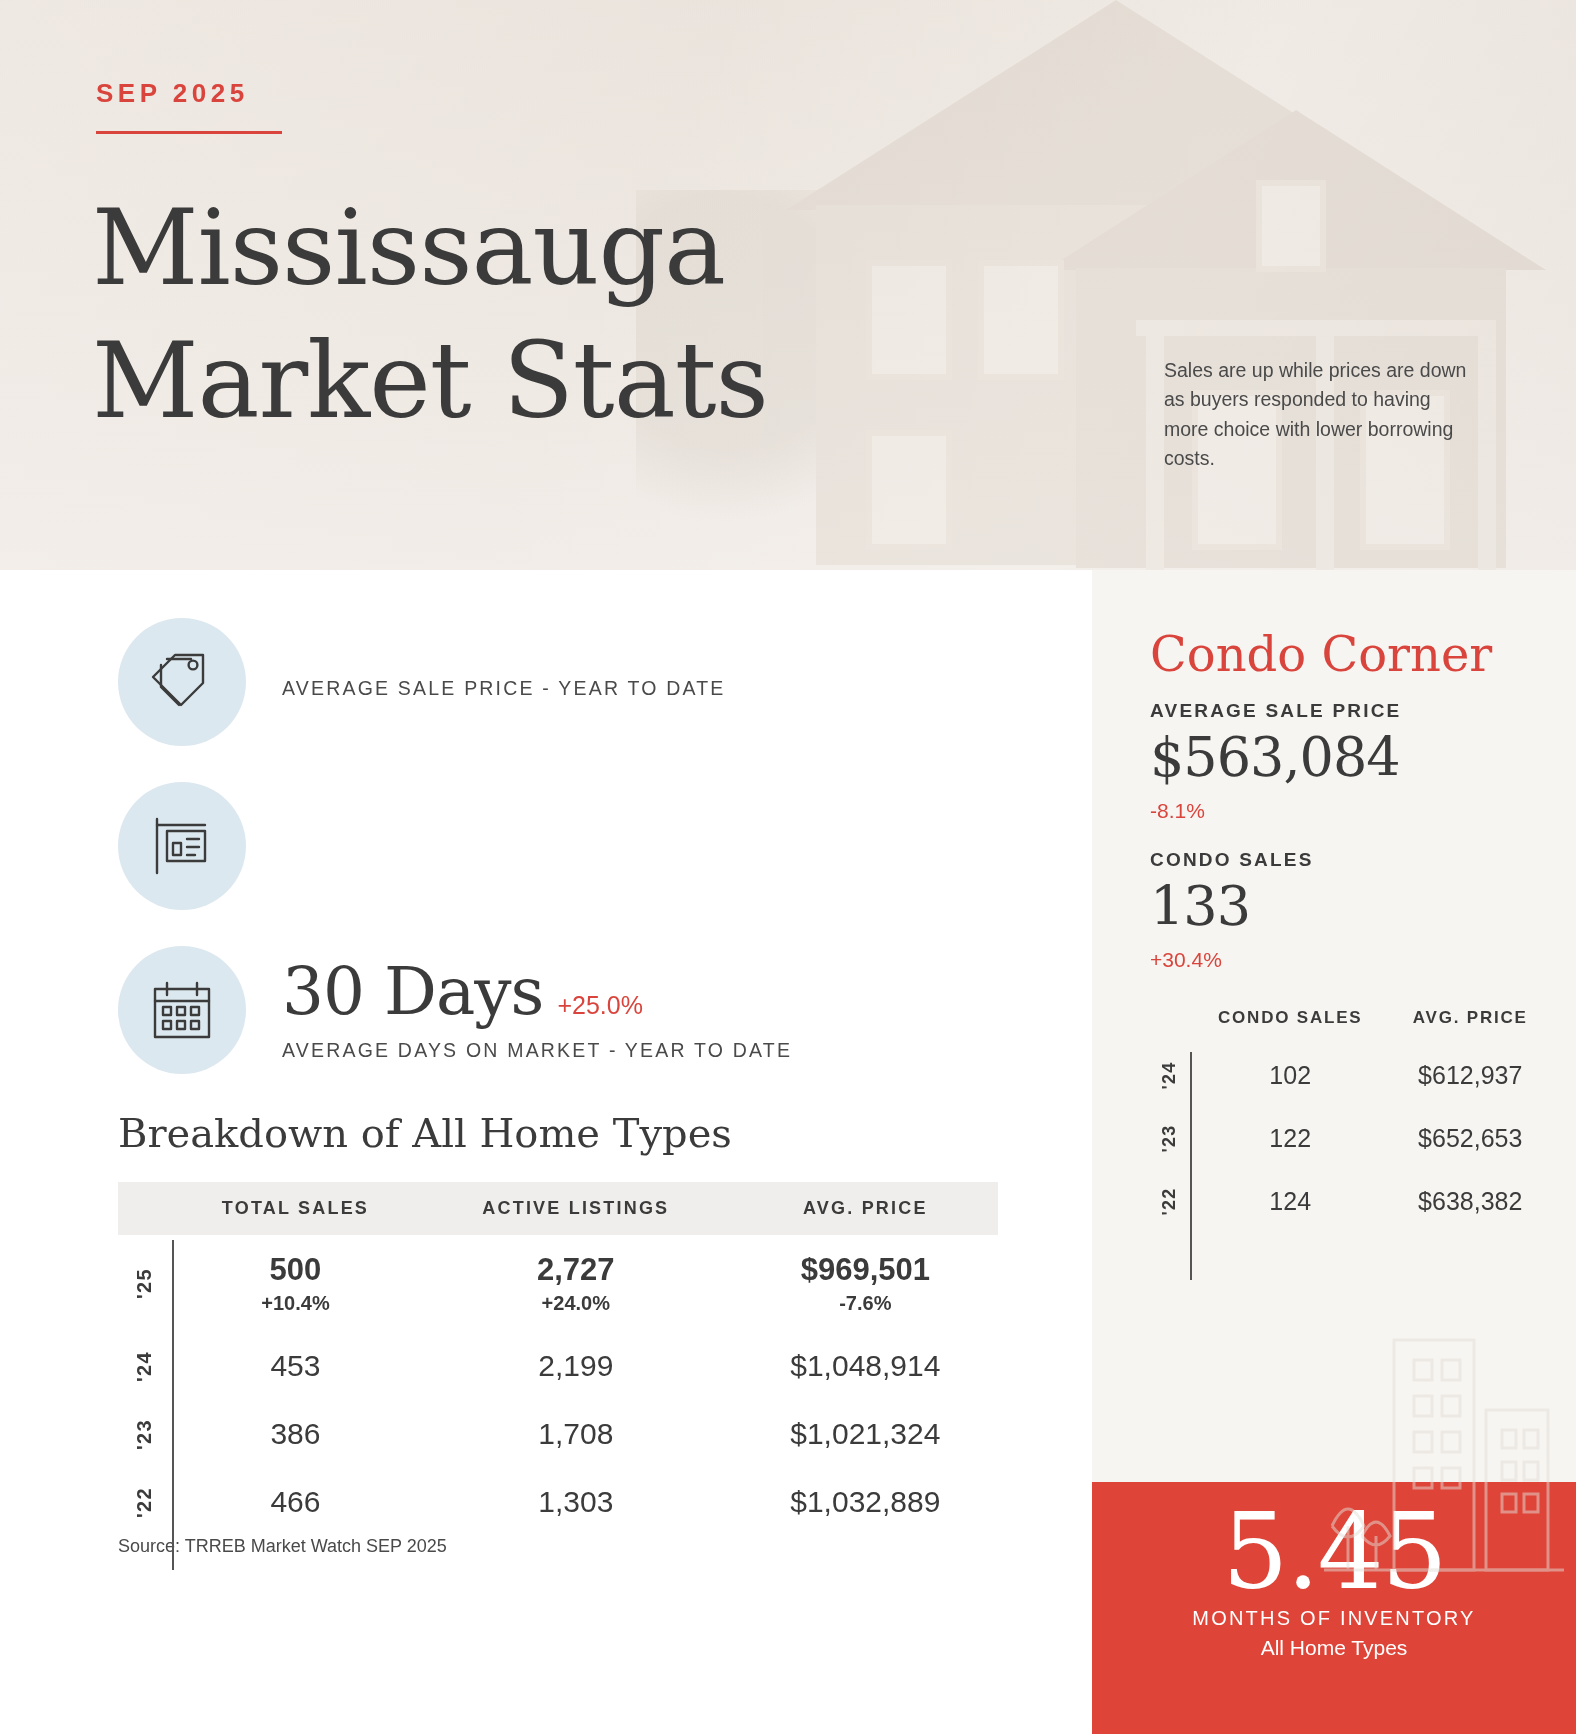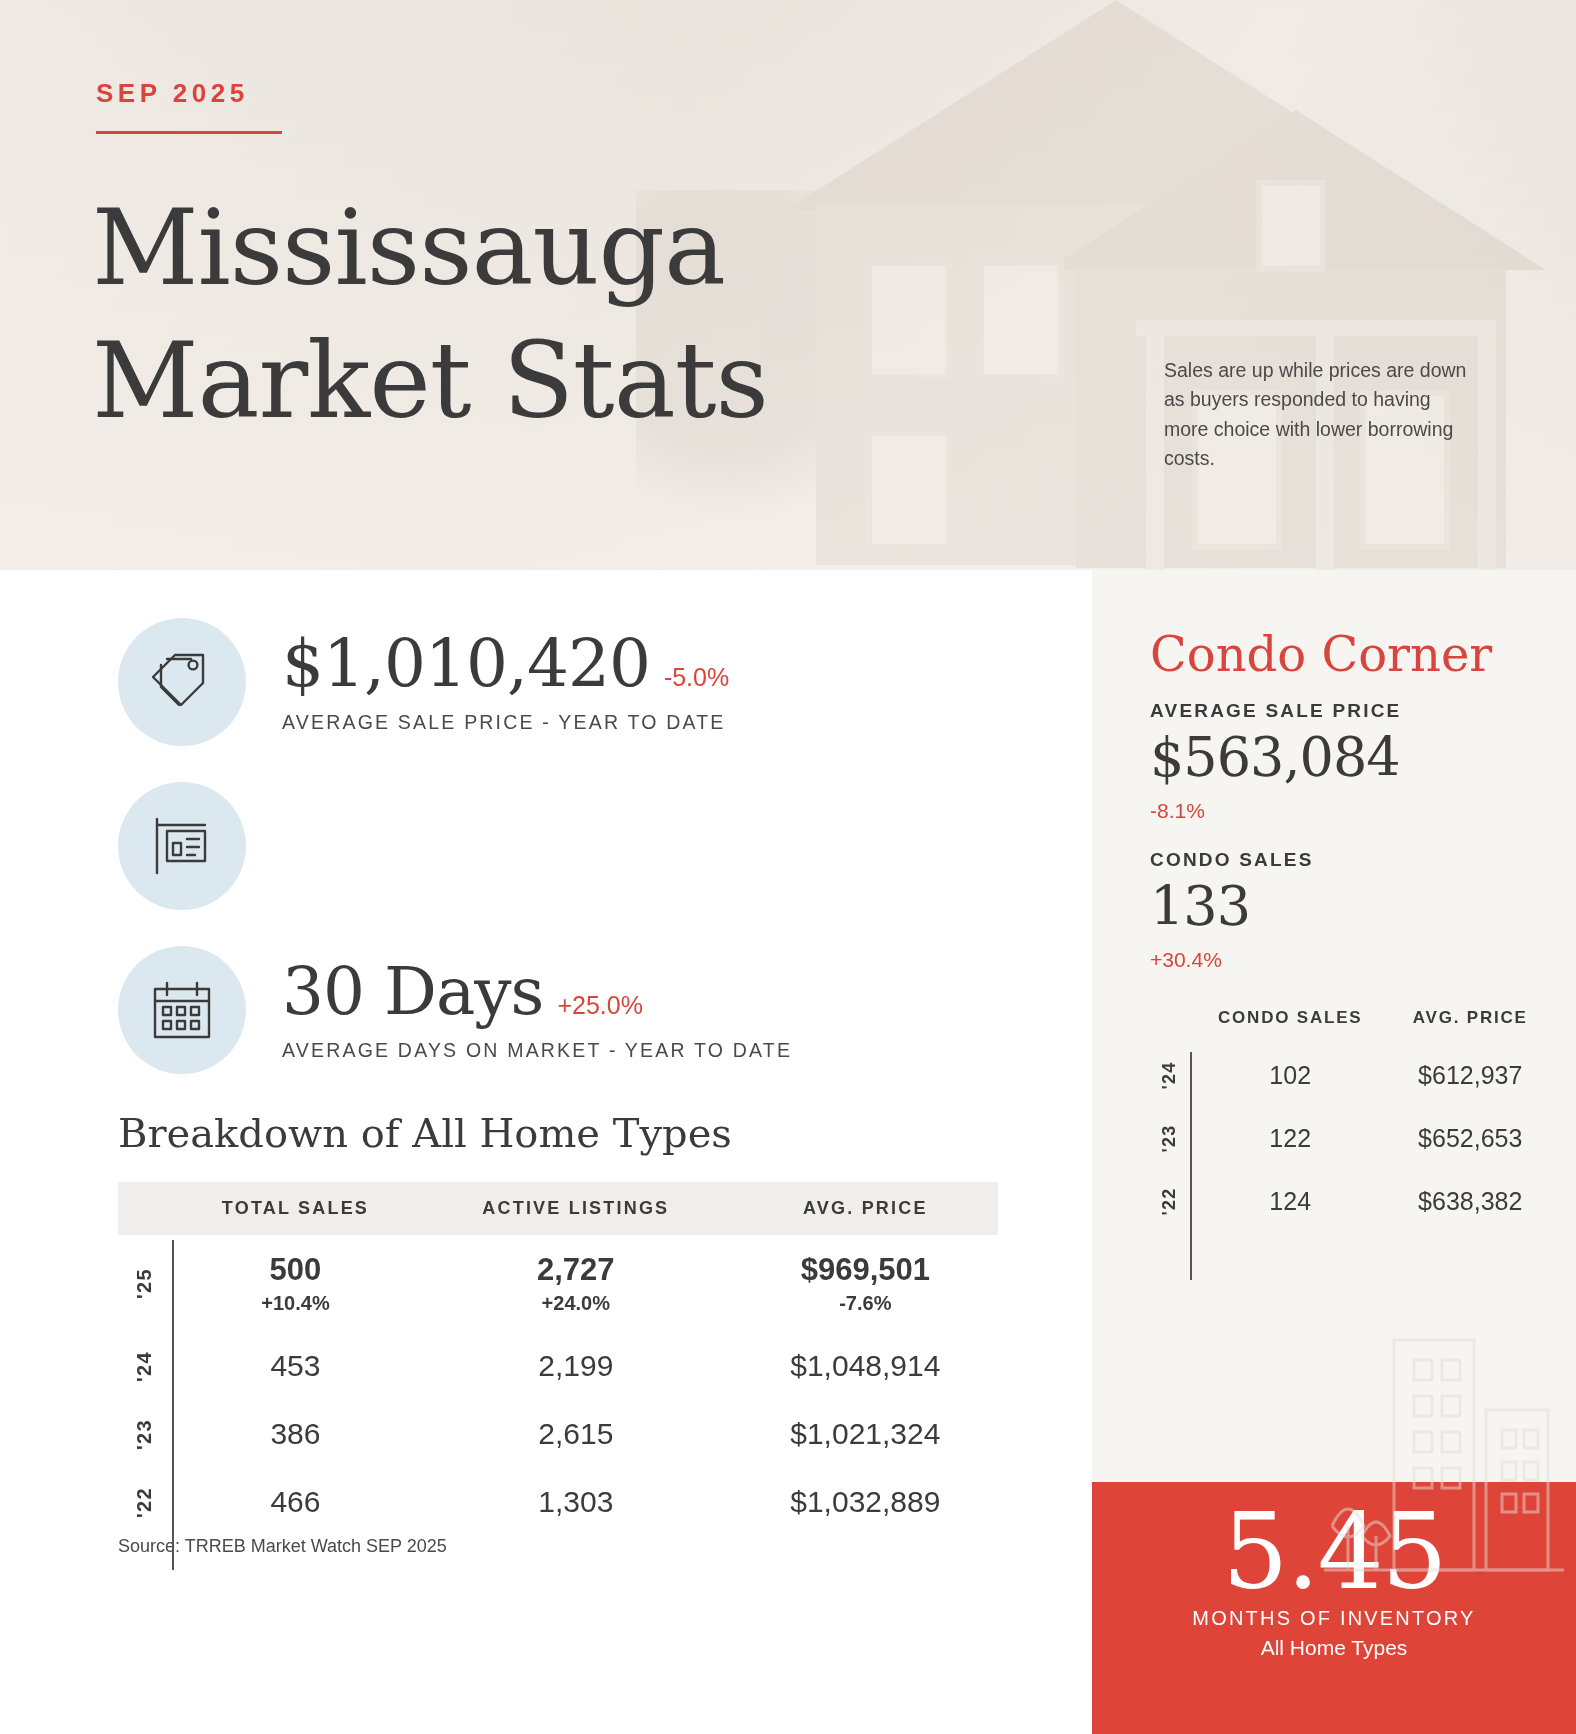--- a/index.html
+++ b/index.html
@@ -330,24 +330,20 @@
                 <g fill="none" stroke="#3b3b3b" stroke-width="2.4" stroke-linejoin="round" stroke-linecap="round">
                   <path d="M30 10 L58 10 L58 38 L36 60 L8 32 Z"></path>
                   <circle cx="48" cy="20" r="4.4"></circle>
                   <path d="M22 14 L46 14"></path>
                   <path d="M16 20 L16 42 L34 60"></path>
                 </g>
               </svg>
             </span>
           </div>
           <div class="kpi-text">
-            <div class="kpi-top">
-              <div class="kpi-value">$1,010,420</div>
-              <div class="kpi-delta">-5.0%</div>
-            </div>
             <div class="kpi-label">AVERAGE SALE PRICE - YEAR TO DATE</div>
           </div>
         </div>
 
         <div class="kpi">
           <div class="kpi-icon">
             <span>
               <svg width="74" height="74" viewBox="0 0 74 74">
                 <g fill="none" stroke="#3b3b3b" stroke-width="2.4" stroke-linejoin="round" stroke-linecap="round">
                   <path d="M12 10 L12 64"></path>
@@ -421,21 +417,21 @@
             </tr>
             <tr>
               <td class="yr"><span class="yr-rot">'24</span></td>
               <td>453</td>
               <td>2,199</td>
               <td>$1,048,914</td>
             </tr>
             <tr>
               <td class="yr"><span class="yr-rot">'23</span></td>
               <td>386</td>
-              <td>2,615</td>
+              <td>1,708</td>
               <td>$1,021,324</td>
             </tr>
             <tr>
               <td class="yr"><span class="yr-rot">'22</span></td>
               <td>466</td>
               <td>1,303</td>
               <td>$1,032,889</td>
             </tr>
           </tbody>
         </table>

